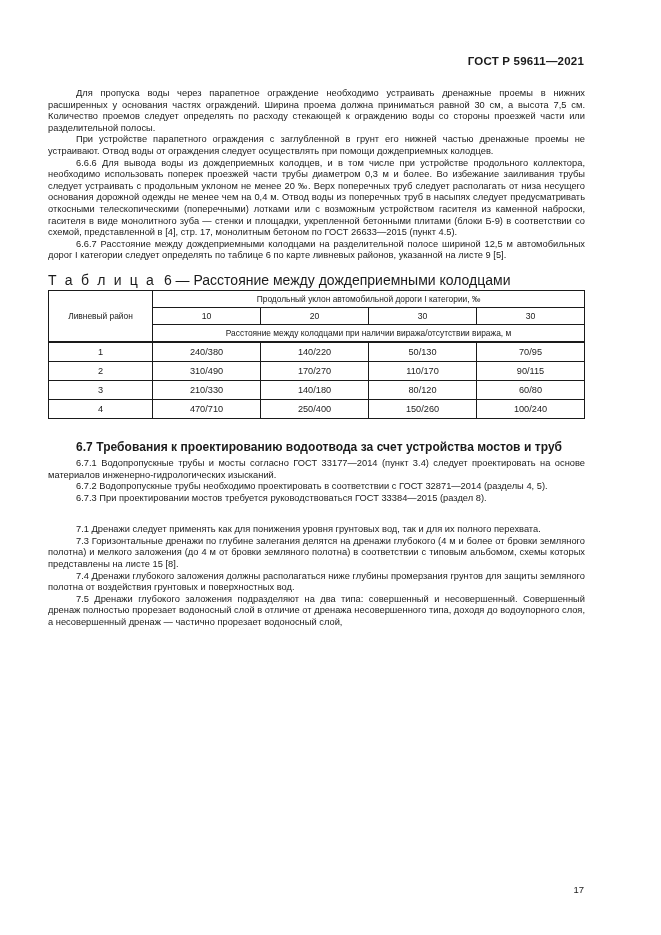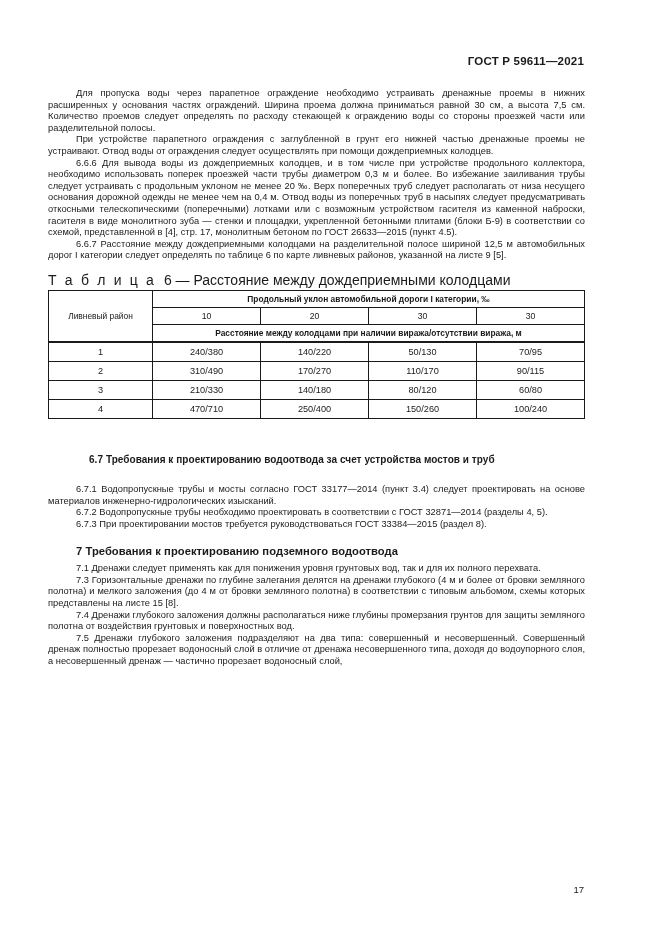--- a/index.html
+++ b/index.html
@@ -40,22 +40,22 @@
   p.para {
     margin: 0;
     font-size: 9.3px;
     line-height: 11.6px;
     text-align: justify;
     text-indent: 28px;
     hyphens: manual;
     letter-spacing: 0.01px;
   }
   h2.heading {
-    margin: 13px;
-    font-size: 10px;
+    margin: 0;
+    font-size: 12px;
     font-weight: bold;
     line-height: 12px;
     text-indent: 28px;
     letter-spacing: 0.05px;
   }
   h2.heading-major {
     margin: 0;
     font-size: 11.2px;
     font-weight: bold;
     line-height: 13px;
@@ -91,21 +91,20 @@
     vertical-align: middle;
     font-weight: normal;
     padding: 3px 2px;
     line-height: 10px;
   }
   table.data-table th.hdr-region {
     font-size: 8.4px;
   }
   table.data-table th.hdr-span {
     font-size: 8.4px;
-    font-weight: bold;
   }
   table.data-table tr.thick-top td,
   table.data-table tr.thick-top th {
     border-top-width: 2px;
   }
   table.data-table td.cell-num,
   table.data-table td.cell-val {
     font-size: 9.2px;
     padding: 4px 2px;
   }
@@ -198,21 +197,20 @@
     <h2 class="heading">6.7 Требования к проектированию водоотвода за счет устройства мостов и труб</h2>
 
     <div class="gap-sm"></div>
 
     <p class="para">6.7.1 Водопропускные трубы и мосты согласно ГОСТ 33177—2014 (пункт 3.4) следует проектировать на основе материалов инженерно-гидрологических изысканий.</p>
     <p class="para">6.7.2 Водопропускные трубы необходимо проектировать в соответствии с ГОСТ 32871—2014 (разделы 4, 5).</p>
     <p class="para">6.7.3 При проектировании мостов требуется руководствоваться ГОСТ 33384—2015 (раздел 8).</p>
 
     <div class="gap-lg"></div>
 
-    <h2 class="heading-major">7 Требования к проектированию подземного водоотвода</h2>
 
     <div class="gap-sm"></div>
 
     <p class="para">7.1 Дренажи следует применять как для понижения уровня грунтовых вод, так и для их полного перехвата.</p>
     <p class="para">7.3 Горизонтальные дренажи по глубине залегания делятся на дренажи глубокого (4 м и более от бровки земляного полотна) и мелкого заложения (до 4 м от бровки земляного полотна) в соответствии с типовым альбомом, схемы которых представлены на листе 15 [8].</p>
     <p class="para">7.4 Дренажи глубокого заложения должны располагаться ниже глубины промерзания грунтов для защиты земляного полотна от воздействия грунтовых и поверхностных вод.</p>
     <p class="para">7.5 Дренажи глубокого заложения подразделяют на два типа: совершенный и несовершенный. Совершенный дренаж полностью прорезает водоносный слой в отличие от дренажа несовершенного типа, доходя до водоупорного слоя, а несовершенный дренаж — частично прорезает водоносный слой,</p>
 
   </div>
 

